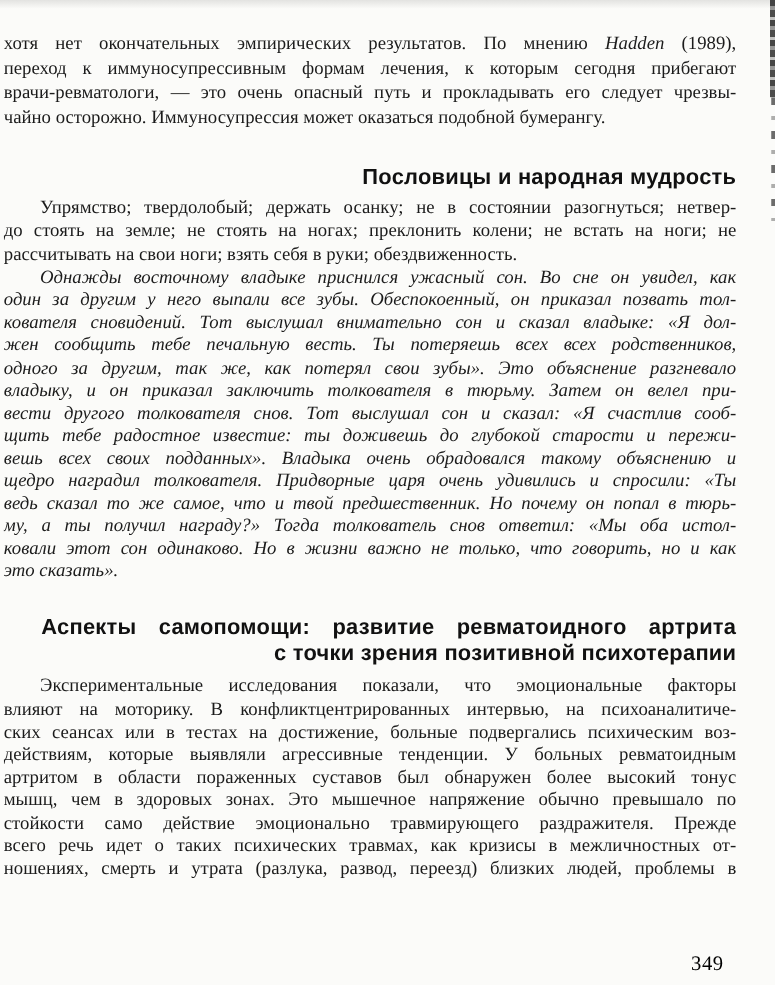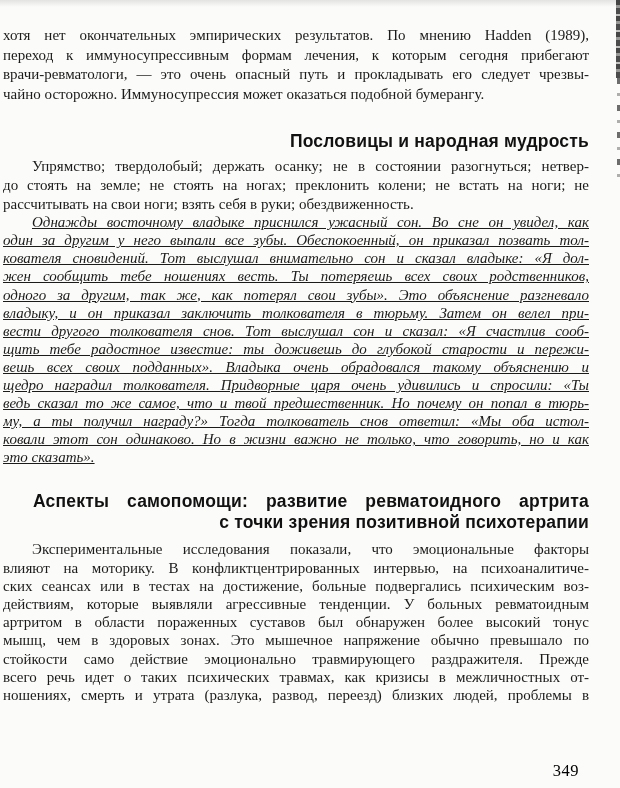--- a/index.html
+++ b/index.html
@@ -37,23 +37,23 @@
     position: absolute; left: 3px; top: 26px; width: 586px;
   }
   .para { margin: 0; font-size: 15px; }
   .para.italic { font-style: italic; }
   .line {
     text-align: justify; text-align-last: justify;
     line-height: 18.6px; overflow: hidden; white-space: normal;
   }
   .line.last { text-align-last: left; }
   .line.indent { text-indent: 29px; }
-  .it { }
+  .it { font-style: italic; }
   [data-block="intro"] .line { line-height: 19.6px; }
-  [data-block="parable"] .line { line-height: 18.1px; text-decoration: underline; }
+  [data-block="parable"] .line { line-height: 18.1px; }
   [data-block="selfhelp"] .line { line-height: 18.2px; }
   .heading {
     font-family: "Liberation Sans", sans-serif;
     font-weight: 700; font-size: 17.5px;
     color: var(--heading-ink, #111);
     padding-left: 30px; letter-spacing: 0.2px;
   }
   .hline { line-height: 21px; text-align: right; }
   .hline.hjust { text-align: justify; text-align-last: justify; word-spacing: 2px; }
   [data-block="proverbs-heading"] { margin: 27px 0 5px; }
@@ -85,21 +85,21 @@
       </div>
       <div data-block="proverbs" class="para">
         <div class="line indent">Упрямство; твердолобый; держать осанку; не в состоянии разогнуться; нетвер-</div>
         <div class="line">до стоять на земле; не стоять на ногах; преклонить колени; не встать на ноги; не</div>
         <div class="line last">рассчитывать на свои ноги; взять себя в руки; обездвиженность.</div>
       </div>
       <div data-block="parable" class="para italic">
         <div class="line indent">Однажды восточному владыке приснился ужасный сон. Во сне он увидел, как</div>
         <div class="line">один за другим у него выпали все зубы. Обеспокоенный, он приказал позвать тол-</div>
         <div class="line">кователя сновидений. Тот выслушал внимательно сон и сказал владыке: «Я дол-</div>
-        <div class="line">жен сообщить тебе ношениях весть. Ты потеряешь всех своих родственников,</div>
+        <div class="line">жен сообщить тебе печальную весть. Ты потеряешь всех всех родственников,</div>
         <div class="line">одного за другим, так же, как потерял свои зубы». Это объяснение разгневало</div>
         <div class="line">владыку, и он приказал заключить толкователя в тюрьму. Затем он велел при-</div>
         <div class="line">вести другого толкователя снов. Тот выслушал сон и сказал: «Я счастлив сооб-</div>
         <div class="line">щить тебе радостное известие: ты доживешь до глубокой старости и пережи-</div>
         <div class="line">вешь всех своих подданных». Владыка очень обрадовался такому объяснению и</div>
         <div class="line">щедро наградил толкователя. Придворные царя очень удивились и спросили: «Ты</div>
         <div class="line">ведь сказал то же самое, что и твой предшественник. Но почему он попал в тюрь-</div>
         <div class="line">му, а ты получил награду?» Тогда толкователь снов ответил: «Мы оба истол-</div>
         <div class="line">ковали этот сон одинаково. Но в жизни важно не только, что говорить, но и как</div>
         <div class="line last">это сказать».</div>

